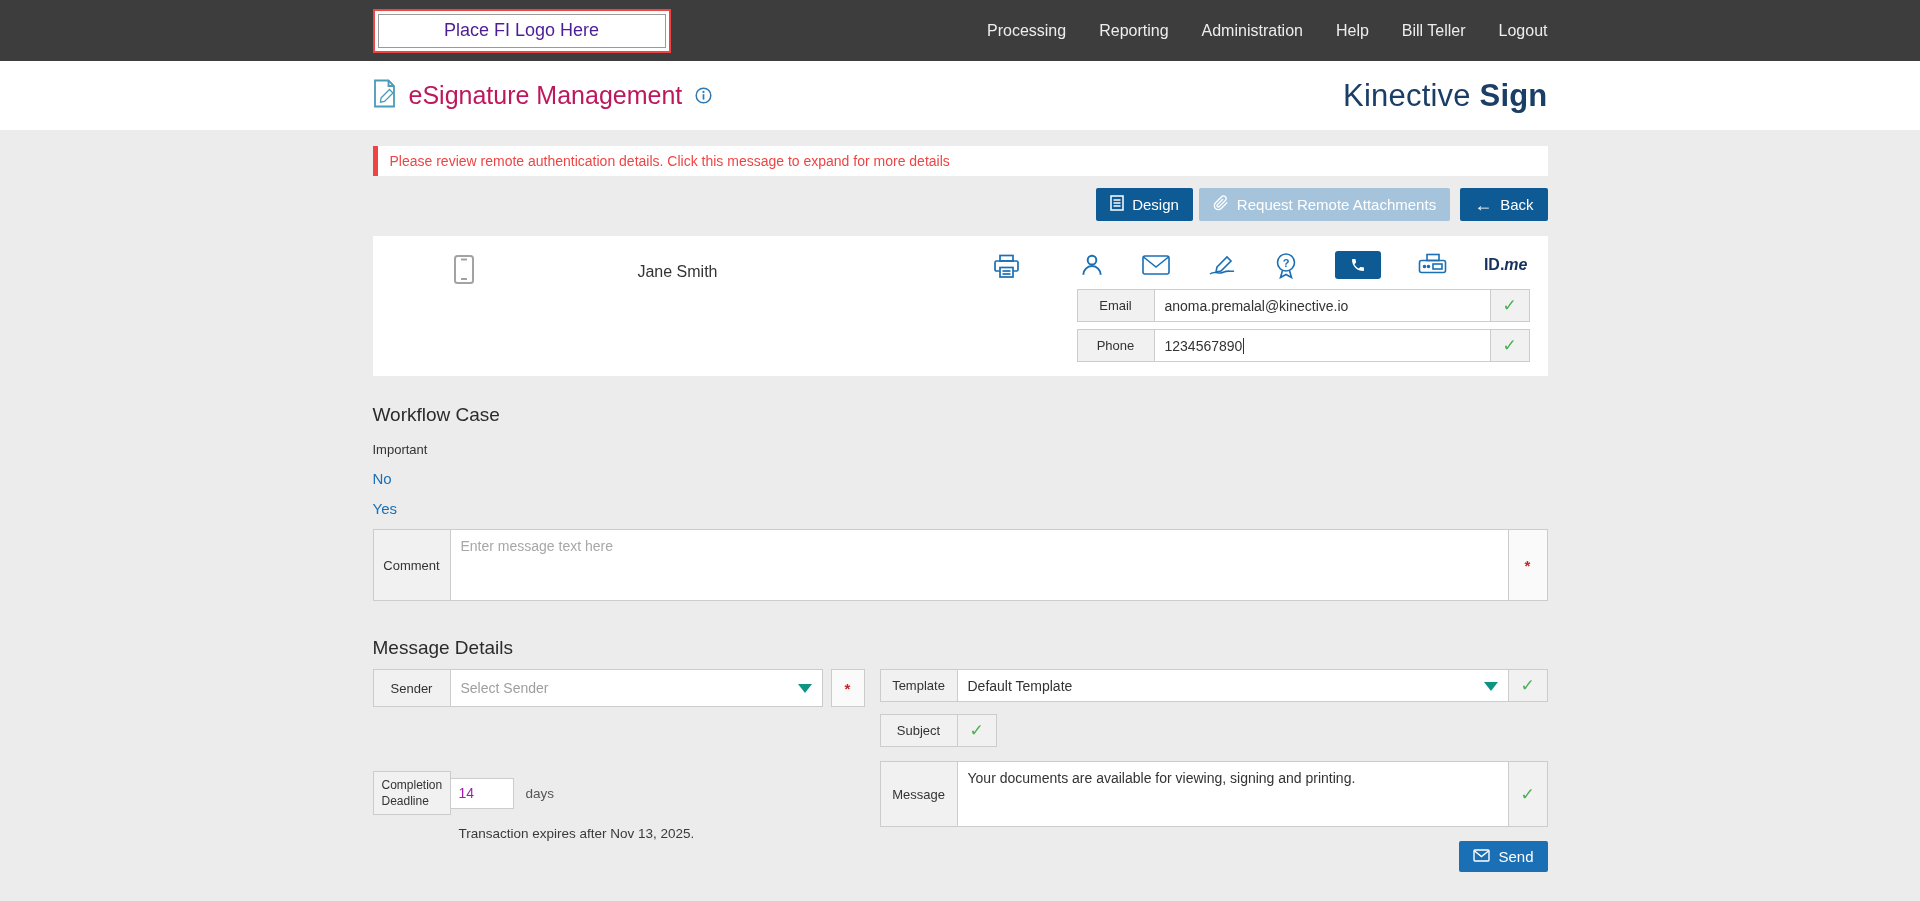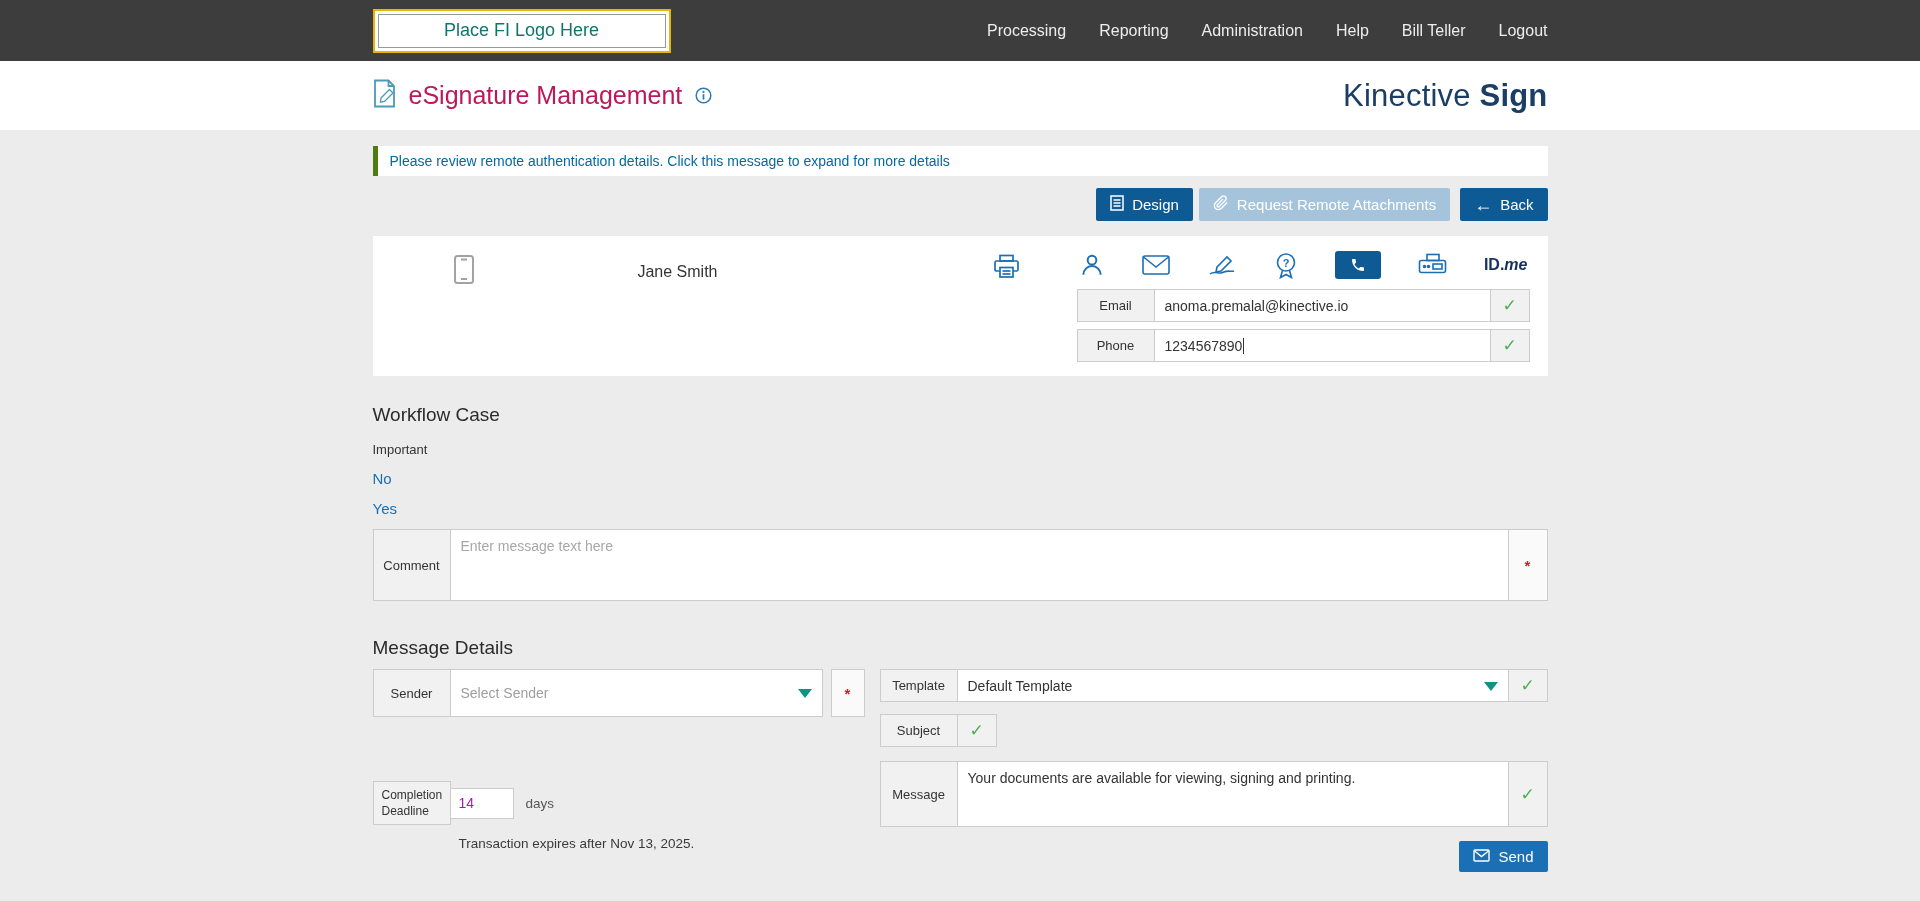--- a/index.html
+++ b/index.html
@@ -9,45 +9,45 @@
     background: #ececec;
     color: #333;
   }
   .container { width: 1175px; margin: 0 auto; }
 
   
   .topbar { height: 61px; background: #3d3d3d; }
   .topbar-inner { height: 100%; display: flex; align-items: center; justify-content: space-between; }
   .logo-box {
     width: 298px; height: 44px; background: #fff;
-    border: 2px solid #eab308;
+    border: 2px solid #ef4444;
     box-shadow: inset 0 0 0 3px #fff, inset 0 0 0 4px #9a9a9a;
     display: flex; align-items: center; justify-content: center;
-    font-size: 18px; color: #0f766e; cursor: pointer;
+    font-size: 18px; color: #4c1d95; cursor: pointer;
   }
   .topnav { display: flex; align-items: center; gap: 33px; }
   .topnav a { color: #ededed; font-size: 16px; text-decoration: none; cursor: pointer; white-space: nowrap; }
 
   
   .header { background: #fff; height: 69px; }
   .header-inner { height: 100%; display: flex; align-items: center; justify-content: space-between; }
   .header-left { display: flex; align-items: center; gap: 11px; }
   .page-title { font-size: 25px; font-weight: 400; color: #be185d; }
   .info-btn { display: inline-flex; margin-left: 2px; cursor: pointer; }
   .brand { font-size: 31px; color: #1b3e66; letter-spacing: .2px; }
   .brand b { font-weight: 700; }
 
   
   .content { padding-top: 16px; }
 
   .alert {
     margin-top: 0; height: 30px; background: #fff;
-    border-left: 5px solid #4d7c0f;
+    border-left: 5px solid #ef4444;
     display: flex; align-items: center; padding-left: 12px;
-    font-size: 14px; color: #0369a1; cursor: pointer; text-align: center;
+    font-size: 14px; color: #ef4444; cursor: pointer; text-align: center;
   }
 
   .toolbar { margin-top: 12px; display: flex; justify-content: flex-end; gap: 6px; }
   .btn {
     height: 33px; border: none; border-radius: 2px; cursor: pointer;
     display: inline-flex; align-items: center; gap: 8px;
     padding: 0 14px; font-size: 15px; color: #fff;
     font-family: inherit;
     text-align: right;
   }
@@ -108,21 +108,21 @@
 
   .select { position: relative; display: flex; align-items: center; padding-right: 30px; cursor: pointer; }
   .select .dd-arrow {
     position: absolute; right: 10px; top: 50%; margin-top: -4px;
     width: 0; height: 0;
     border-left: 7px solid transparent; border-right: 7px solid transparent;
     border-top: 9px solid #0e9482;
   }
   .select .ph { color: #9e9e9e; }
 
-  .sender-row { display: flex; height: 48px; }
+  .sender-row { display: flex; height: 38px; }
   .sender-row .req-box {
     width: 34px; margin-left: 8px; flex: none;
     background: #fafafa; border: 1px solid #ccc;
     display: flex; align-items: center; justify-content: center;
   }
 
   .deadline-row { margin-top: 64px; display: flex; align-items: center; }
   .deadline-label {
     width: 78px; height: 44px; background: #f1f1f1; border: 1px solid #ccc;
     font-size: 12px; color: #333; line-height: 1.35;

